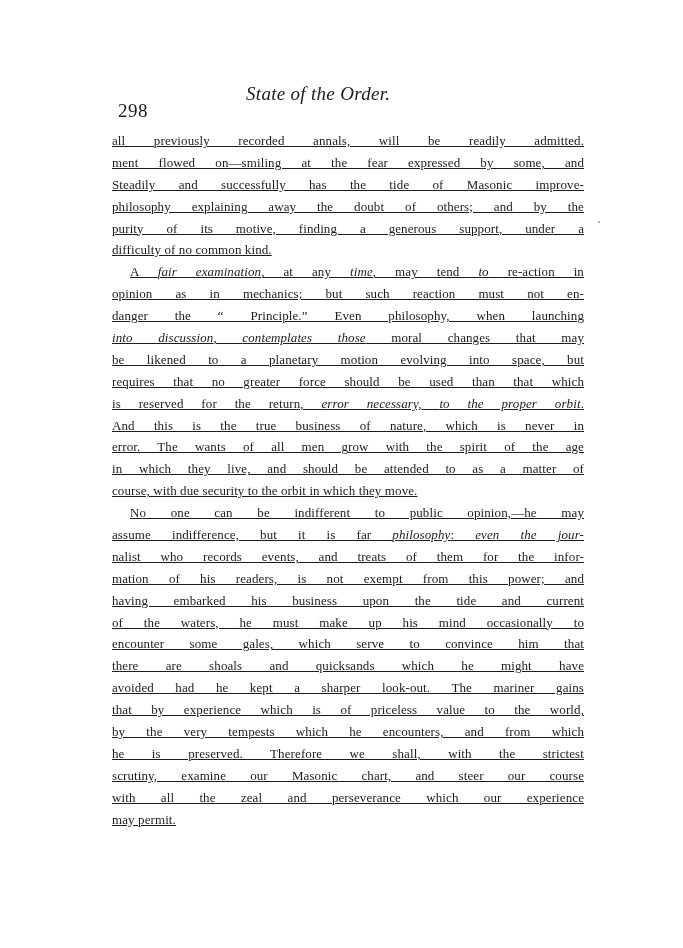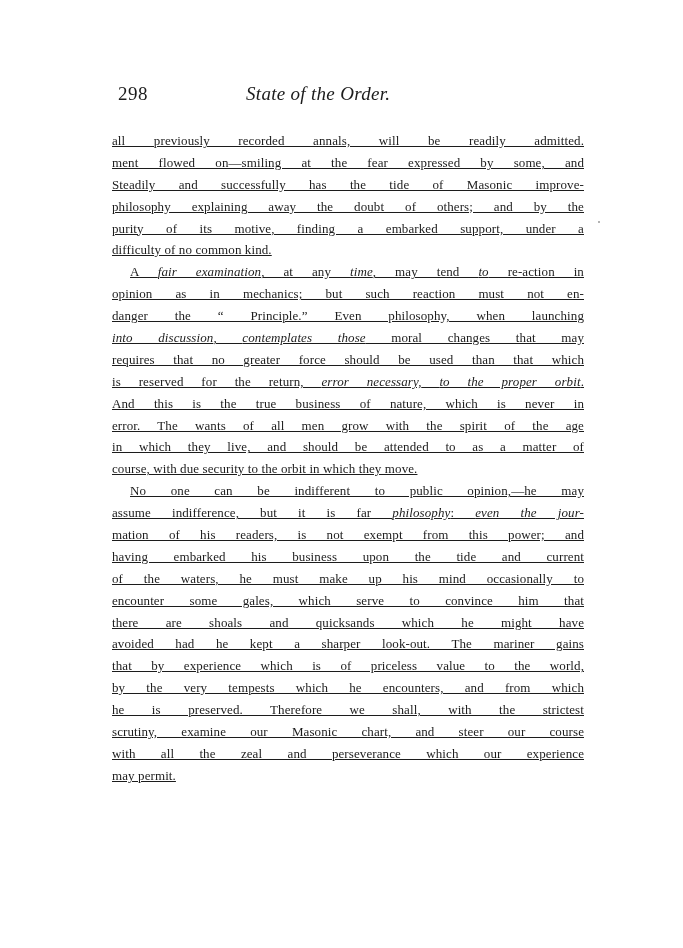--- a/index.html
+++ b/index.html
@@ -24,21 +24,21 @@
     .header {
       position: absolute;
       top: 83px;
       left: 118px;
       width: 470px;
       height: 24px;
     }
     .page-number {
       position: absolute;
       left: 0;
-      top: 0;
+      top: 17px;
       font-size: 19px;
       letter-spacing: 0.5px;
     }
     .running-title {
       position: absolute;
       left: 128px;
       top: 0;
       font-size: 19px;
       font-style: italic;
       letter-spacing: 0.3px;
@@ -84,40 +84,42 @@
     <span class="running-title">State of the Order.</span>
   </div>
 
   <div class="body-text">
 
     <div>
       <span class="line">all previously recorded  annals, will be readily admitted.</span>
       <span class="line">ment flowed on—smiling at the fear expressed by some, and</span>
       <span class="line">Steadily and successfully has the tide of Masonic improve-</span>
       <span class="line">philosophy explaining away the doubt of others; and by the</span>
-      <span class="line">purity of its motive, finding a embarked support, under a</span>
+      <span class="line">purity of its motive, finding a generous support, under a</span>
       <span class="line last">difficulty of no common kind.</span>
     </div>
 
     <div>
       <span class="line indent">A <em>fair examination</em>, at any <em>time</em>, may tend <em>to</em> re-action in</span>
       <span class="line">opinion as in mechanics; but such reaction must not en-</span>
       <span class="line">danger the “ Principle.”   Even philosophy, when launching</span>
       <span class="line"><em>into discussion</em>, <em>contemplates those</em> moral changes that may</span>
+      <span class="line">be likened to a planetary motion evolving into space, but</span>
       <span class="line">requires that no greater force should be used than that which</span>
       <span class="line">is reserved for the return, <em>error necessary,</em> <em>to the proper orbit</em>.</span>
       <span class="line">And this is the true business of nature, which is never in</span>
       <span class="line">error.   The wants of all men grow with the spirit of the age</span>
       <span class="line">in which they live, and should be attended to as a matter of</span>
       <span class="line last">course, with due security to the orbit in which they move.</span>
     </div>
 
     <div>
       <span class="line indent">No one can be indifferent to public opinion,—he may</span>
       <span class="line">assume indifference, but it is far <em>philosophy</em>: <em>even the jour-</em></span>
+      <span class="line">nalist who records events, and treats of them for the infor-</span>
       <span class="line">mation of his readers, is not exempt from this power; and</span>
       <span class="line">having embarked his business upon the tide and current</span>
       <span class="line">of the waters, he must make up his mind occasionally to</span>
       <span class="line">encounter some gales, which serve to convince him that</span>
       <span class="line">there are shoals and quicksands which he might have</span>
       <span class="line">avoided had he kept a sharper look-out.   The mariner gains</span>
       <span class="line">that by experience which is of priceless value to the world,</span>
       <span class="line">by the very tempests which he encounters, and from which</span>
       <span class="line">he is preserved.   Therefore we shall, with the strictest</span>
       <span class="line">scrutiny, examine our Masonic chart, and steer our course</span>

